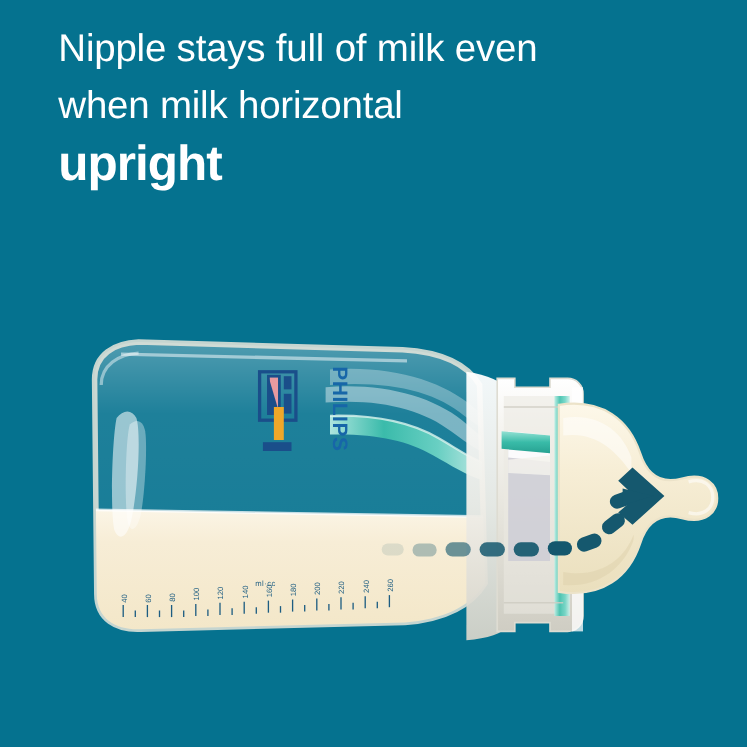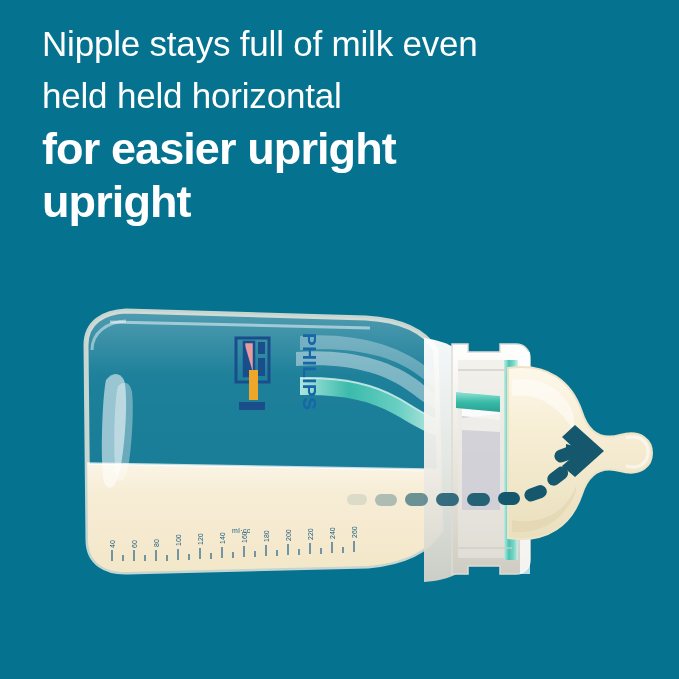--- a/index.html
+++ b/index.html
@@ -4,43 +4,42 @@
 <style>
   html,body{margin:0;padding:0;}
   body{
     width:679px;height:679px;overflow:hidden;
     font-family:"Liberation Sans","DejaVu Sans",sans-serif;
     background:#05728f;
   }
   #stage{position:relative;width:679px;height:679px;background:#05728f;overflow:hidden;}
 
   
-  .headline{position:absolute;left:42px;top:18px;width:600px;}
+  .headline{position:absolute;left:53px;top:18px;width:600px;}
   .hl-line{color:#ffffff;white-space:nowrap;}
   .hl-light{font-size:35px;font-weight:300;line-height:52px;letter-spacing:-0.2px;}
   .hl-bold{font-size:45px;font-weight:bold;line-height:53px;letter-spacing:-0.9px;}
 
   
   #bottle-assembly{position:absolute;left:0;top:0;width:679px;height:679px;}
   svg.art{position:absolute;left:0;top:0;width:679px;height:679px;}
 
   .tick-num{font-family:"Liberation Sans",sans-serif;font-size:7px;fill:#1d5d82;}
   .mlcc{font-family:"Liberation Sans",sans-serif;font-size:7px;fill:#1d5d82;letter-spacing:.4px;}
   .philips-word{font-family:"Liberation Sans",sans-serif;font-size:19px;font-weight:bold;
                 fill:#1766a8;letter-spacing:.5px;}
 </style>
 </head>
 <body>
 
 <div id="stage">
 
   <div class="headline">
     <div class="hl-line hl-light">Nipple stays full of milk even</div>
-    <div class="hl-line hl-light">held held horizontal</div>
-    <div class="hl-line hl-bold">for easier upright</div>
+    <div class="hl-line hl-light">when milk horizontal</div>
     <div class="hl-line hl-bold">upright</div>
   </div>
 
   <div id="bottle-assembly">
     <svg class="art" viewBox="0 0 679 679" xmlns="http://www.w3.org/2000/svg">
       <defs>
 
         <linearGradient id="gGlass" x1="0" y1="0" x2="0" y2="1">
           <stop offset="0" stop-color="#ffffff" stop-opacity="0.30"></stop>
           <stop offset="0.25" stop-color="#ffffff" stop-opacity="0.10"></stop>

